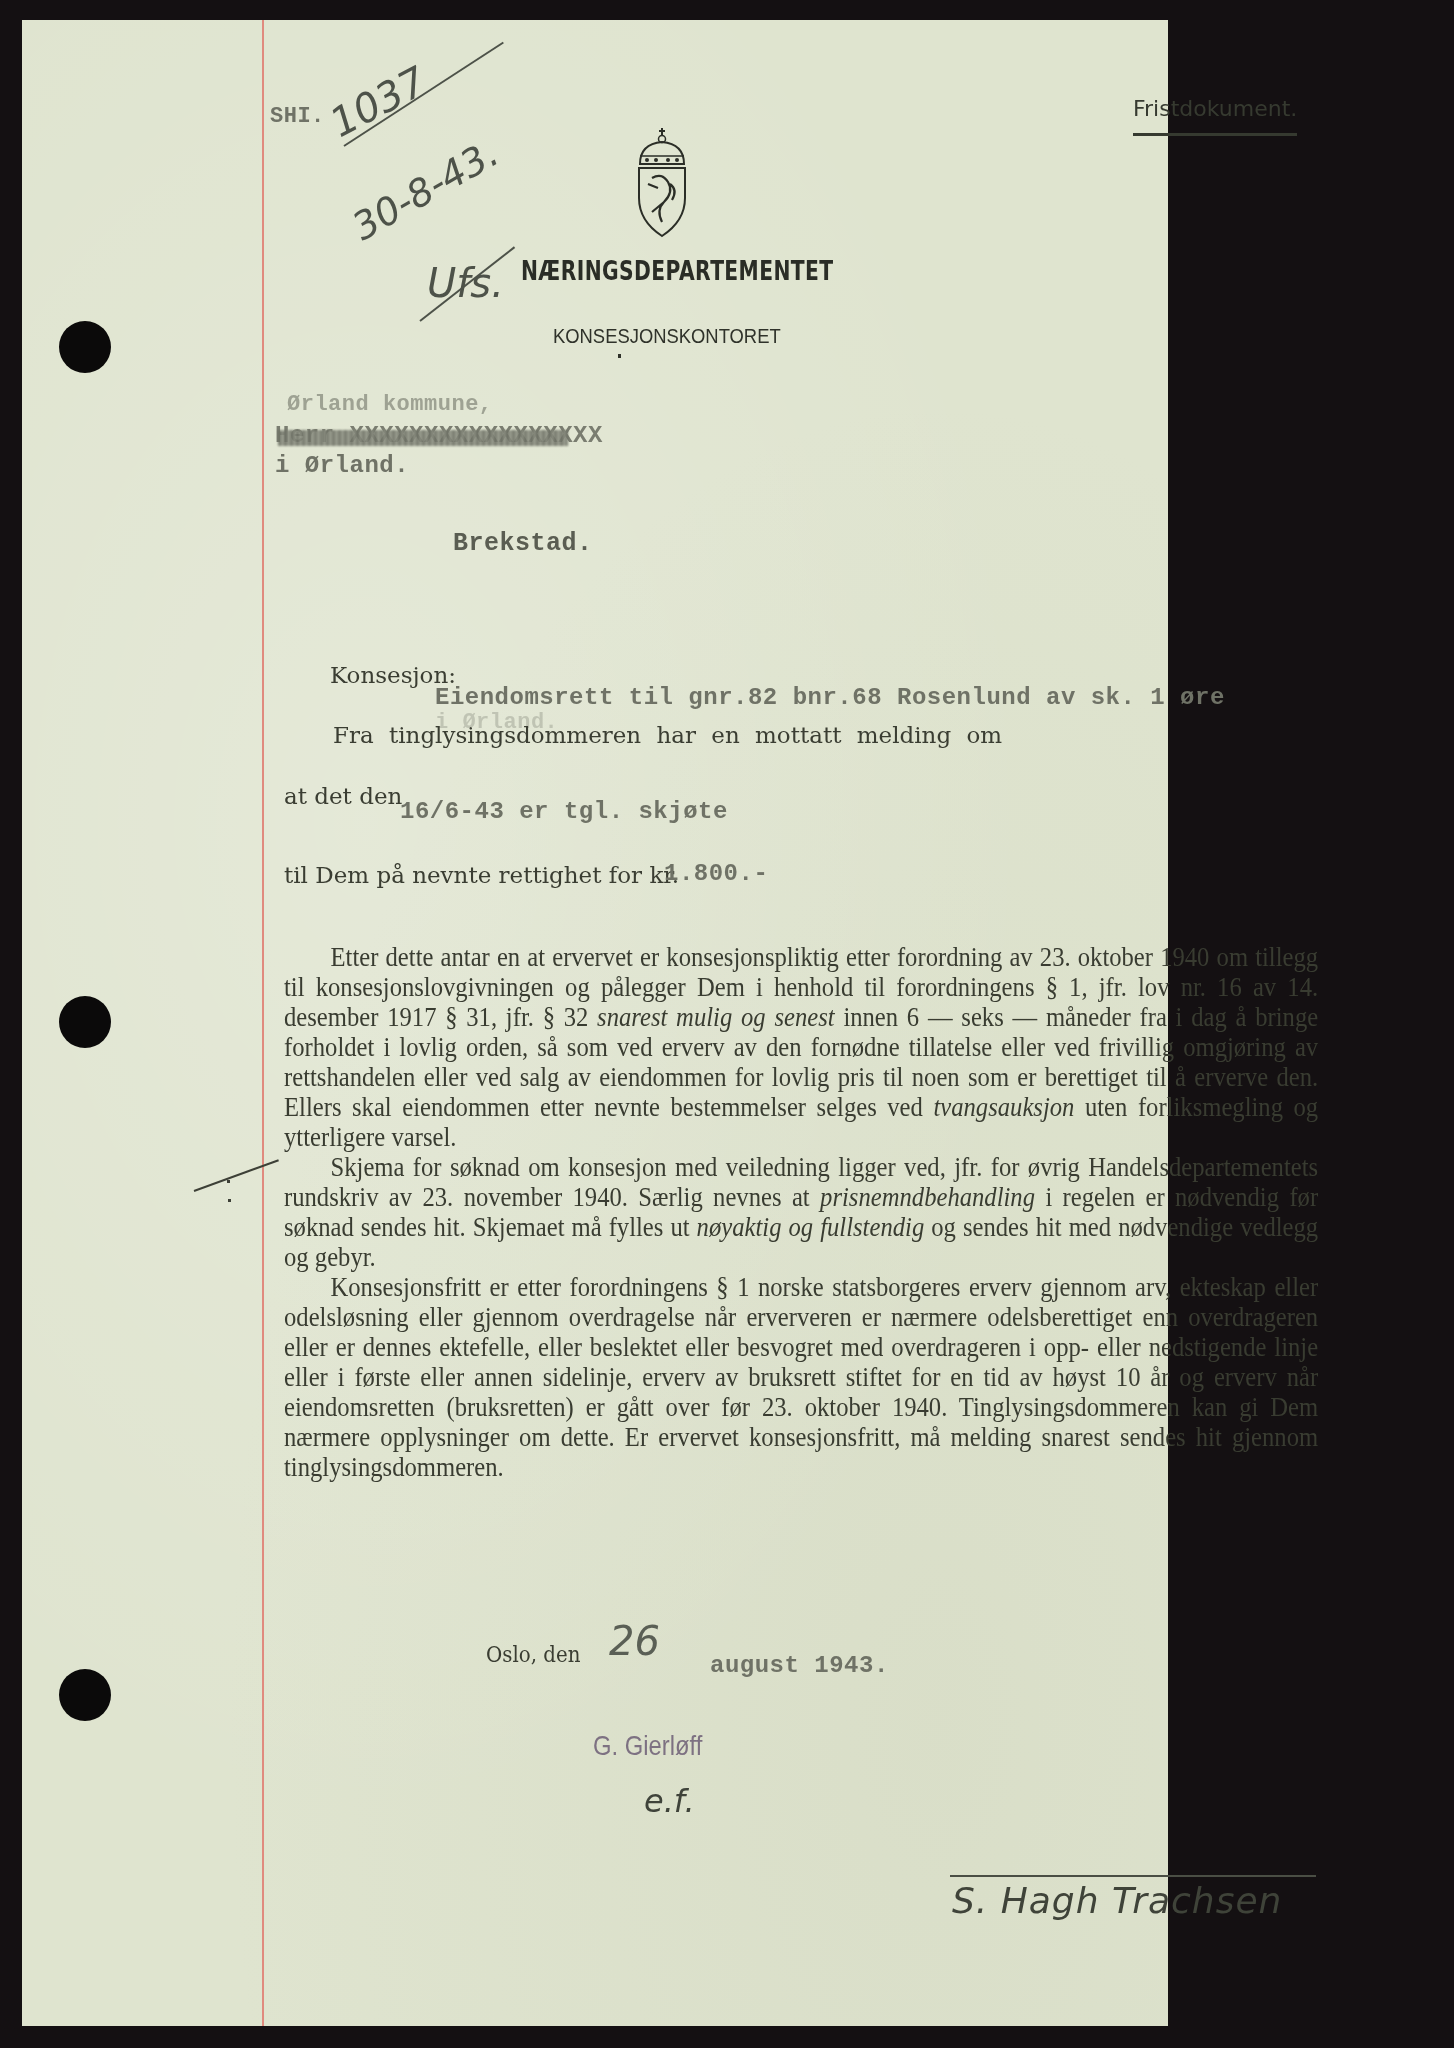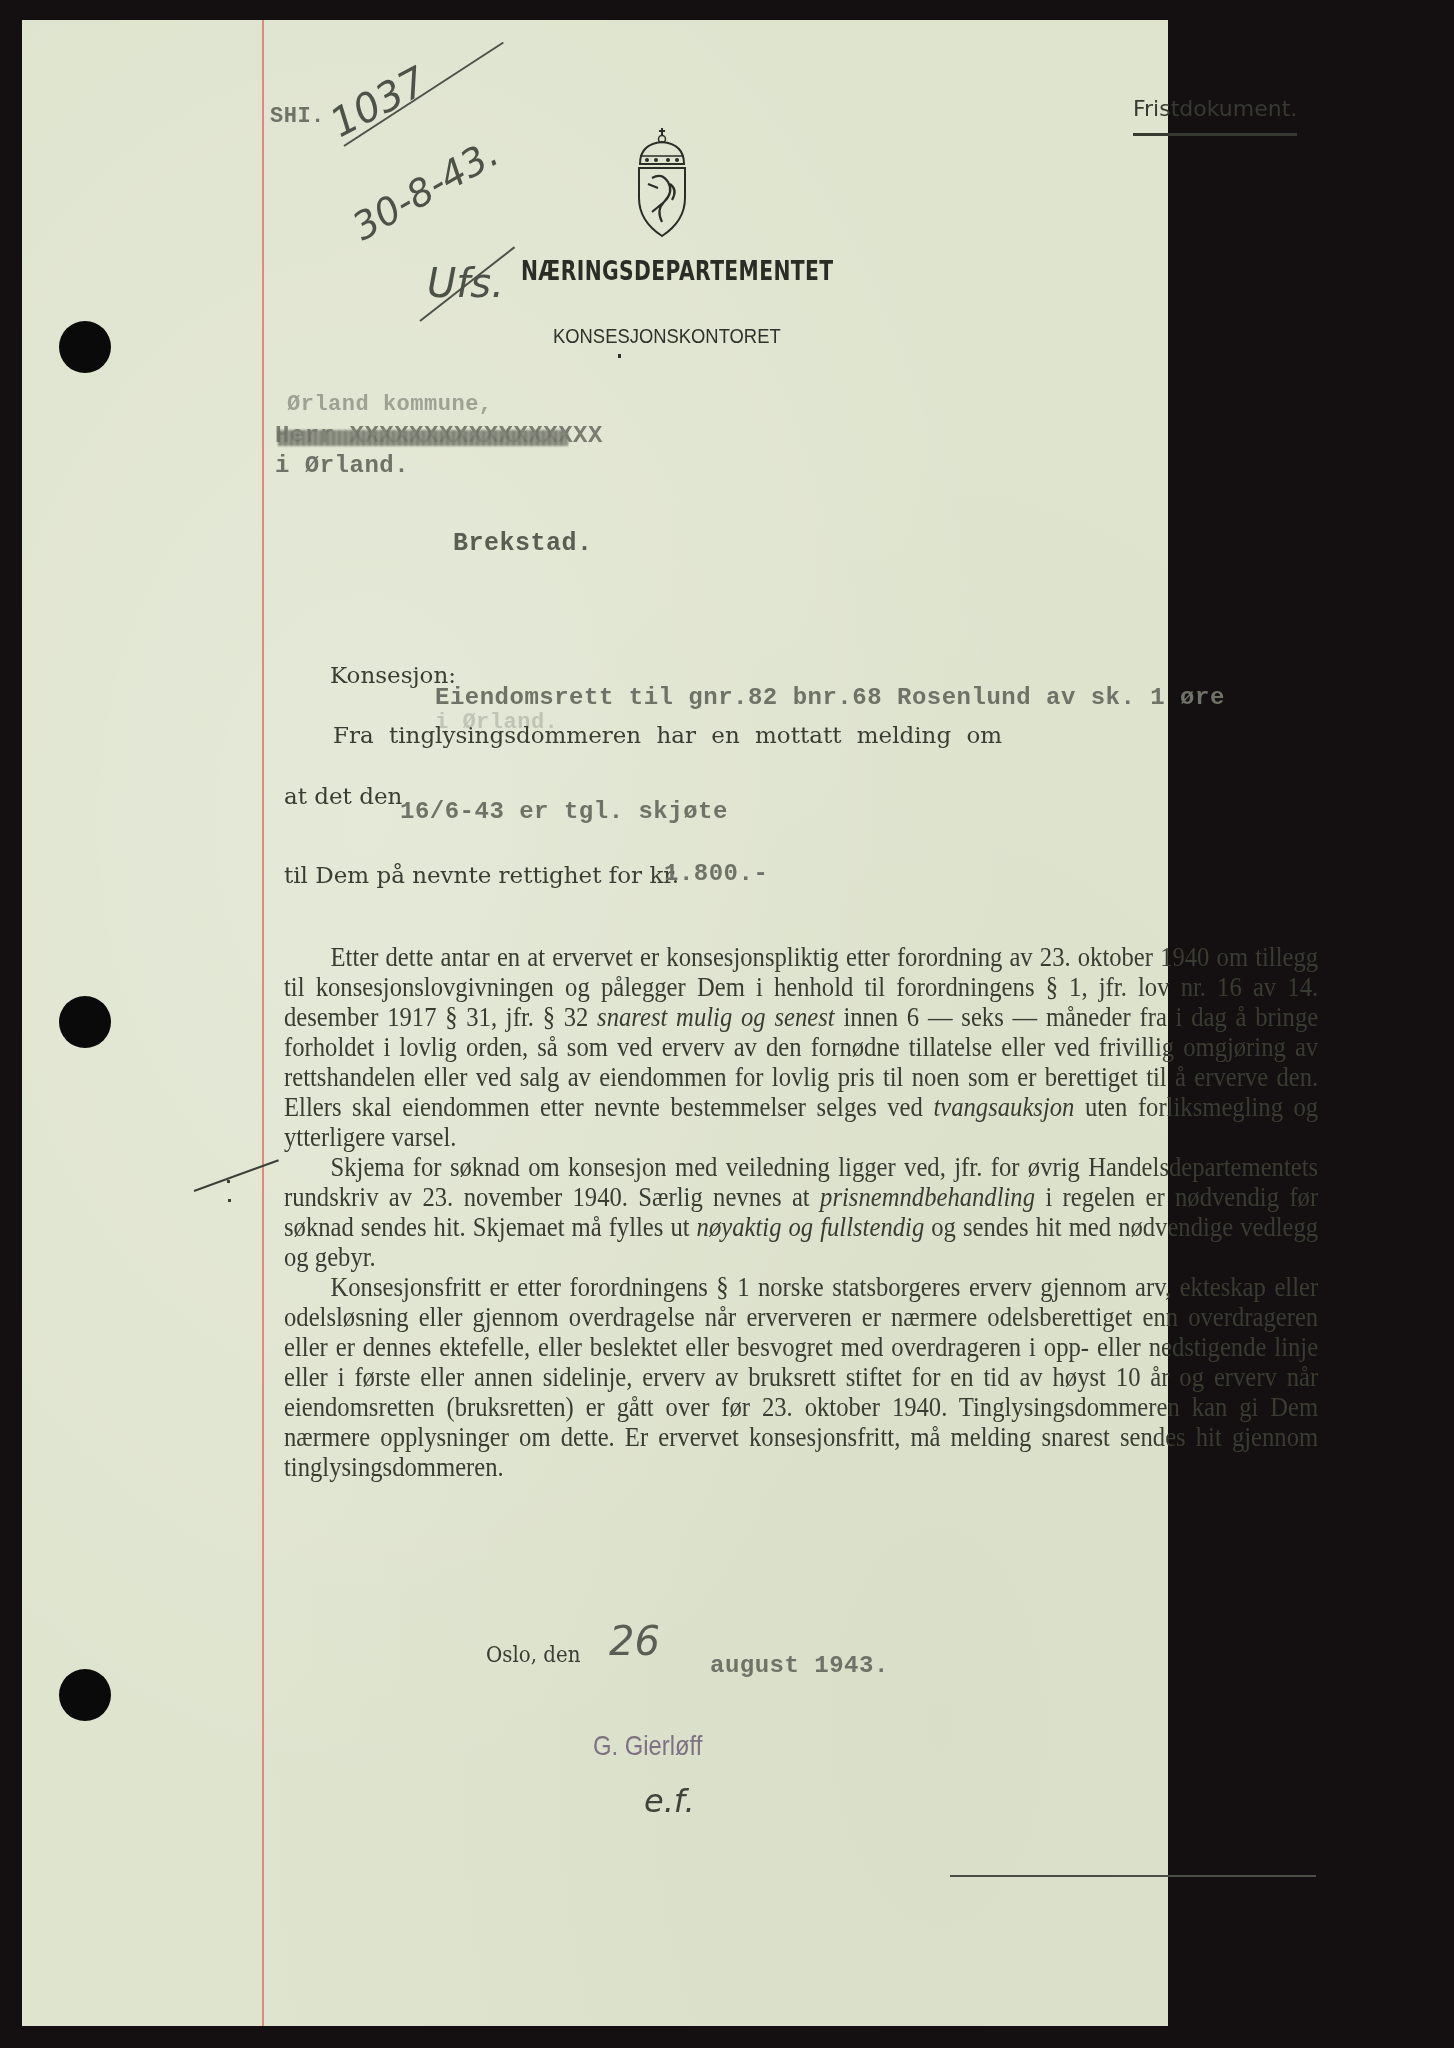--- a/index.html
+++ b/index.html
@@ -134,13 +134,14 @@
   <div class="abs" style="left:206px; top:1179px; width:3px; height:3px; background:#3d4037;"></div>
 
   <div class="abs serif" style="left:464px; top:1622px; font-size:22px; transform:scaleX(0.9); transform-origin:left;">Oslo, den</div>
   <div class="abs hand" style="left:587px; top:1598px; font-size:40px; font-weight:normal; color:#5a5f55;">26</div>
   <div class="abs type" style="left:688px; top:1632px;">august 1943.</div>
 
   <div class="abs stamp" style="left:571px; top:1710px;">G. Gierløff</div>
   <div class="abs hand" style="left:622px; top:1762px; font-size:32px; color:#3f433a;">e.f.</div>
 
   <div class="abs" style="left:928px; top:1855px; width:366px; height:2px; background:#4a4e44;"></div>
+  <div class="abs hand" style="left:930px; top:1860px; font-size:36px; color:#3f4339; letter-spacing:1px;">S. Hagh Trachsen</div>
 </div>
 
 </body></html>

